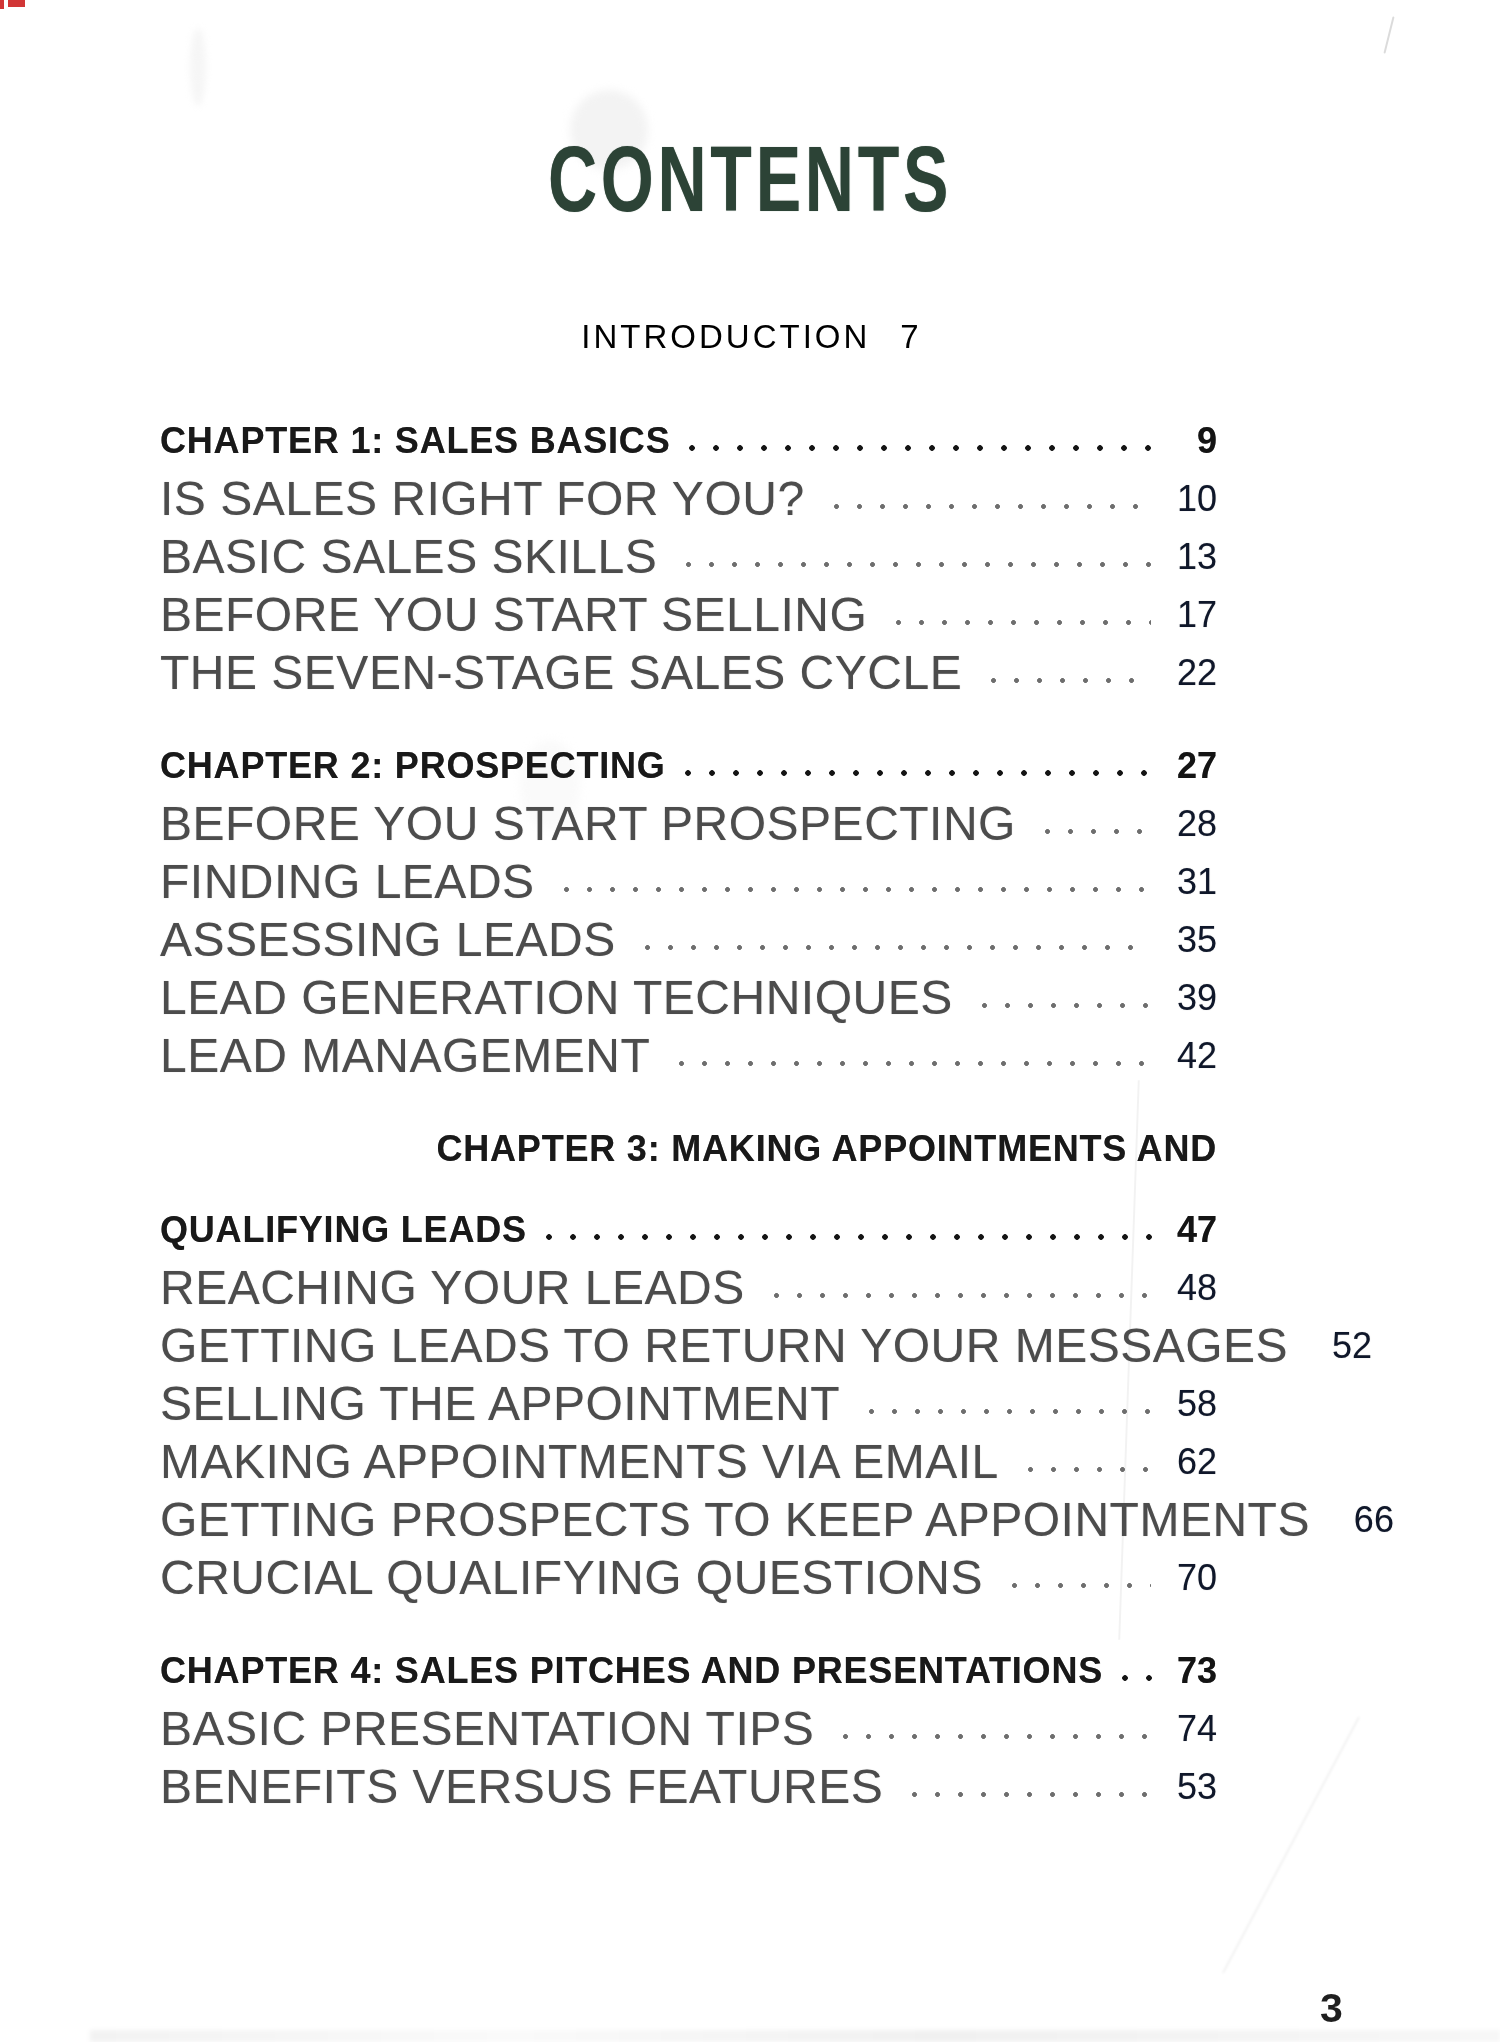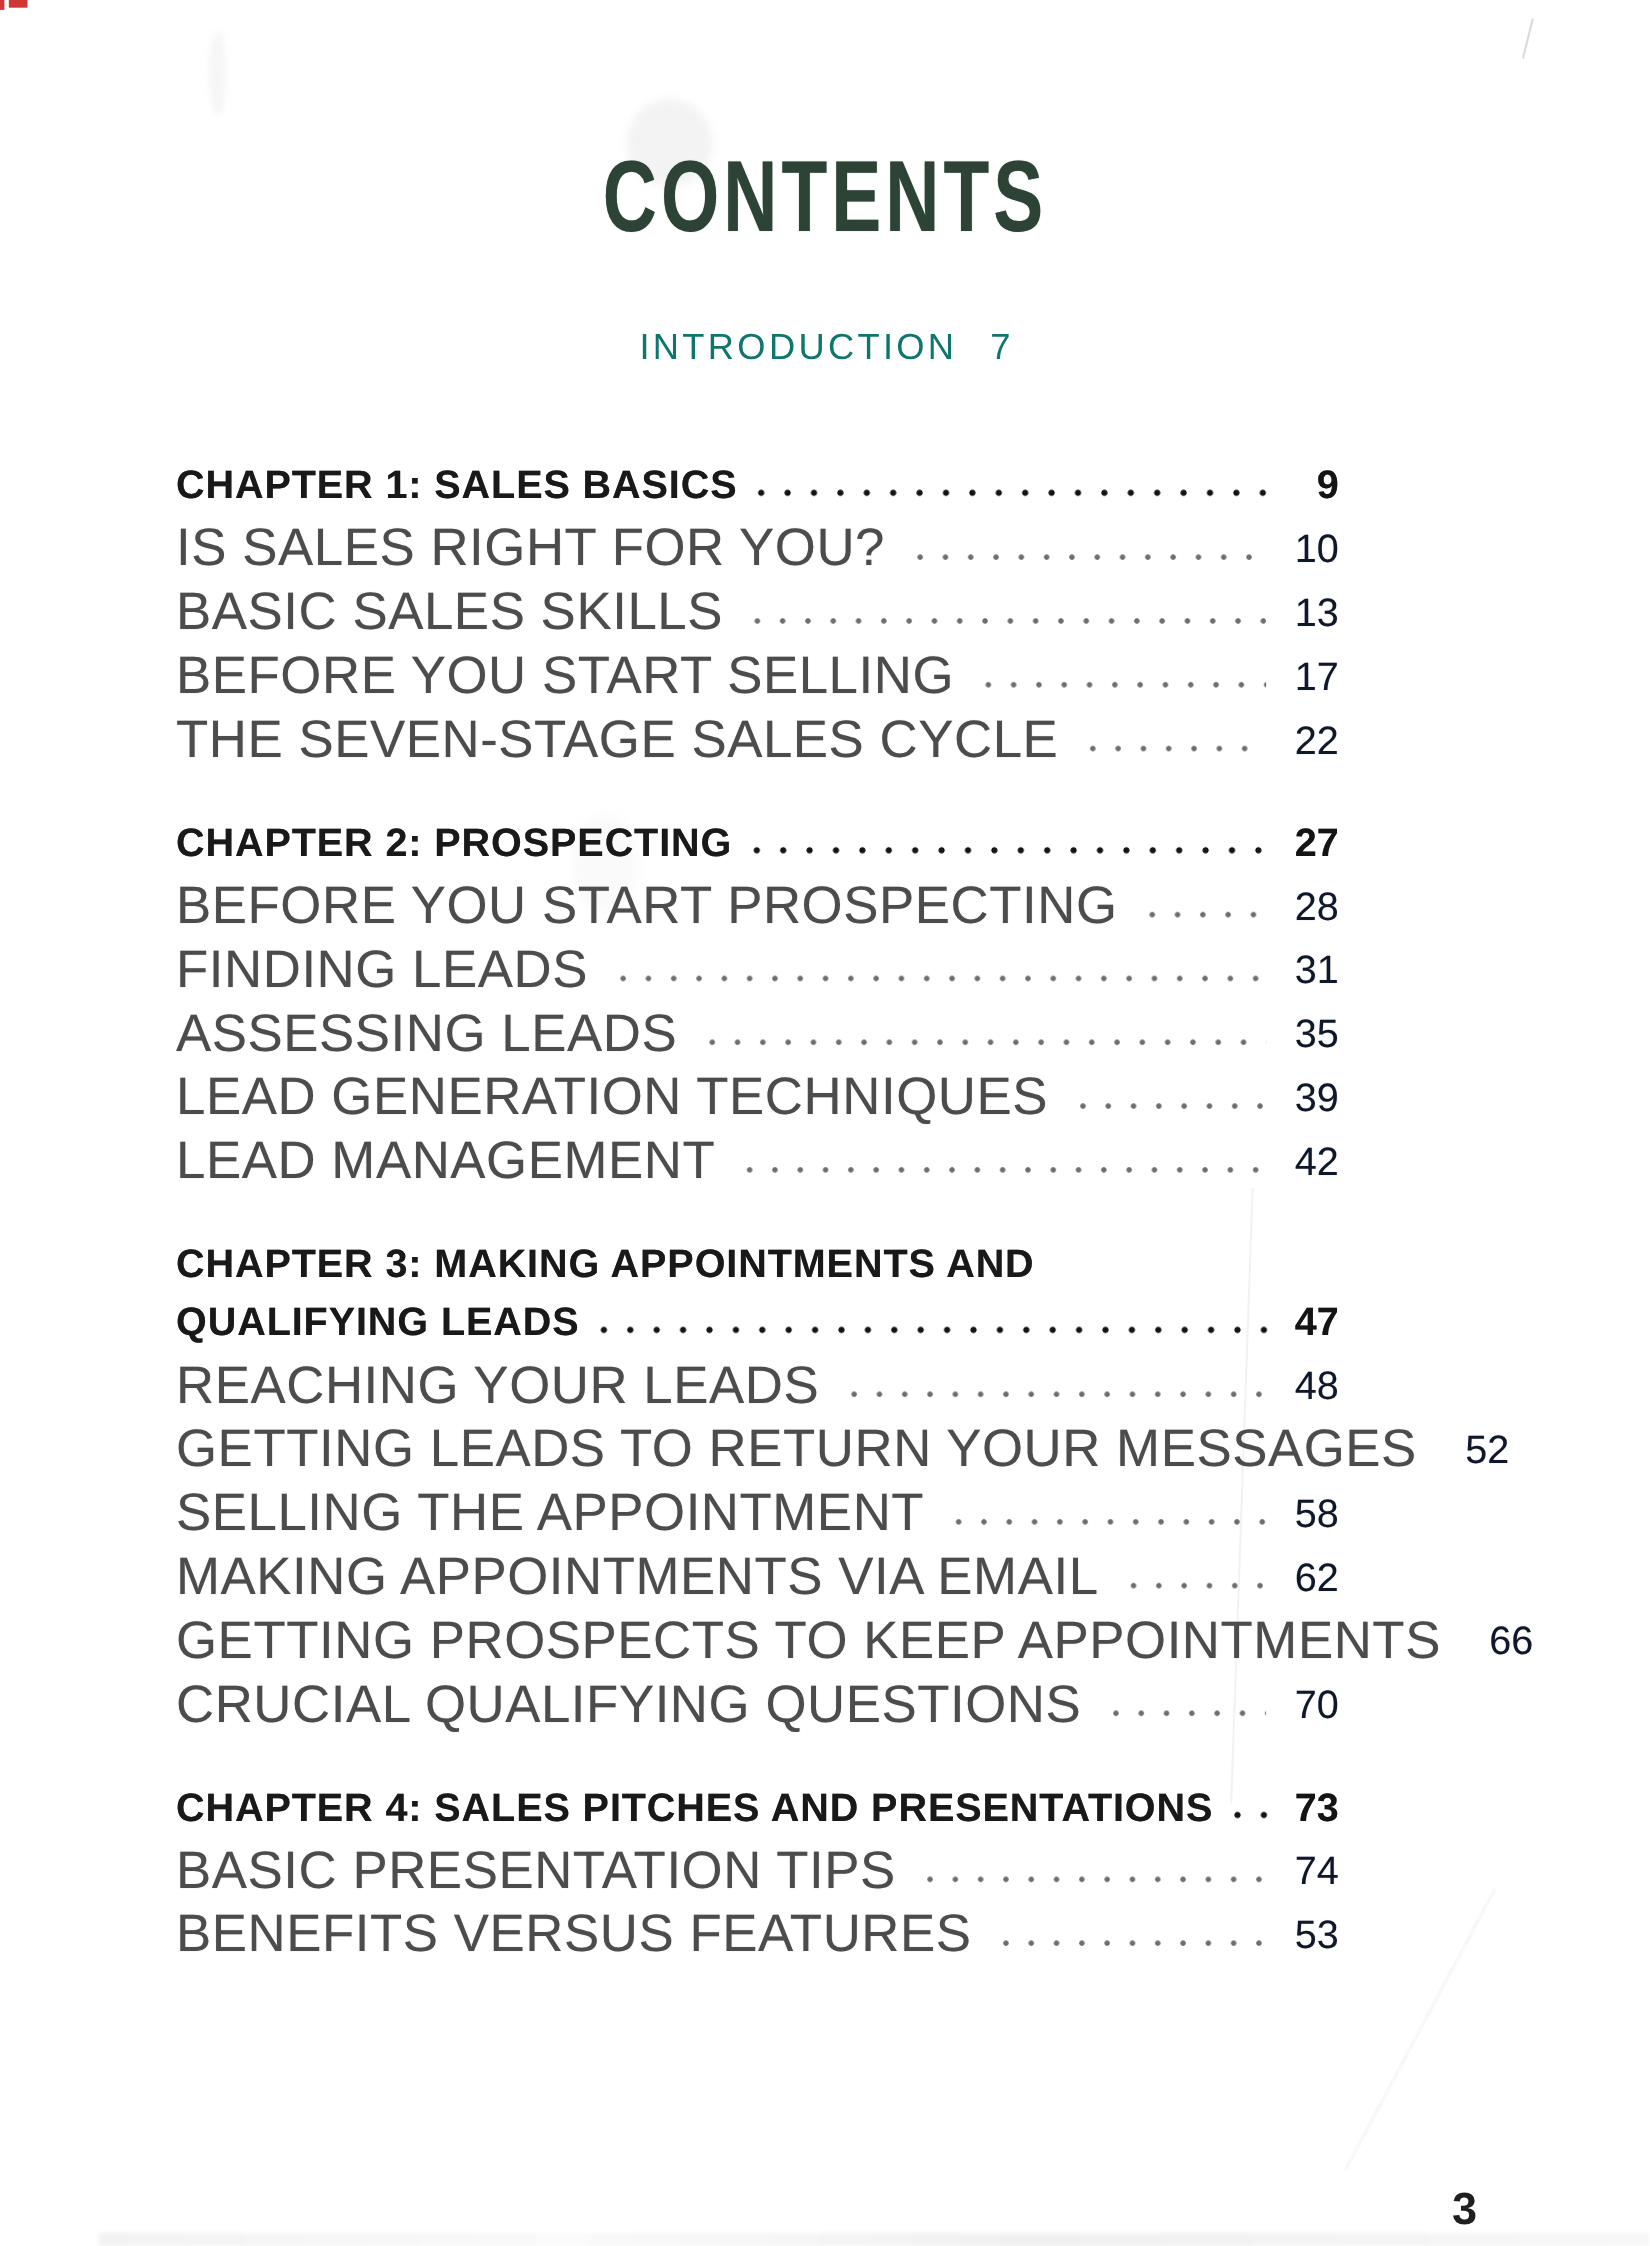--- a/index.html
+++ b/index.html
@@ -30,38 +30,38 @@
   .title{
     display:inline-block;
     font-size:92px;line-height:1;font-weight:700;
     letter-spacing:5px;
     color:#2c4336;
     transform:scaleX(0.74);
     transform-origin:center;
     text-shadow:0 0 1px rgba(44,67,54,0.55);
   }
   
-  .intro{position:absolute;top:296px;left:0;width:100%;text-align:center;
-    font-size:33px;letter-spacing:3px;color:#0f766e;}
+  .intro{position:absolute;top:318px;left:0;width:100%;text-align:center;
+    font-size:33px;letter-spacing:3px;color:#000000;}
   .intro .intro-page{margin-left:30px;letter-spacing:0;}
   
   .toc{position:absolute;left:160px;top:420px;width:1057px;}
   .chapter{margin-top:52px;}
   .chapter:first-child{margin-top:0;}
   .row{display:flex;align-items:flex-end;line-height:41px;margin-bottom:17px;}
   .row:last-child{margin-bottom:0;}
   .entry-label{
     font-size:48px;color:#4c4c4c;letter-spacing:0.5px;white-space:nowrap;
     text-shadow:0 0 1px rgba(110,110,110,0.45);
   }
   .head-label{
     font-size:36px;font-weight:700;color:#191919;letter-spacing:0.8px;white-space:nowrap;
     text-shadow:0 0 0.5px rgba(0,0,0,0.5);
   }
-  .head-line{line-height:41px;margin-bottom:4px;}
+  .head-line{line-height:41px;margin-bottom:33px;text-align:right;}
   .leader{
     flex:1 1 auto;min-width:0;height:7px;
     margin:0 12px 9px 18px;
     background-image:radial-gradient(circle, #6e6e6e 2.1px, rgba(110,110,110,0) 2.8px);
     background-size:23px 7px;background-repeat:repeat-x;background-position:2px center;
   }
   .head-row .leader{
     background-image:radial-gradient(circle, #141414 2.5px, rgba(0,0,0,0) 3.1px);
     background-size:24px 8px;height:8px;margin:0 6px 9px 8px;
   }

